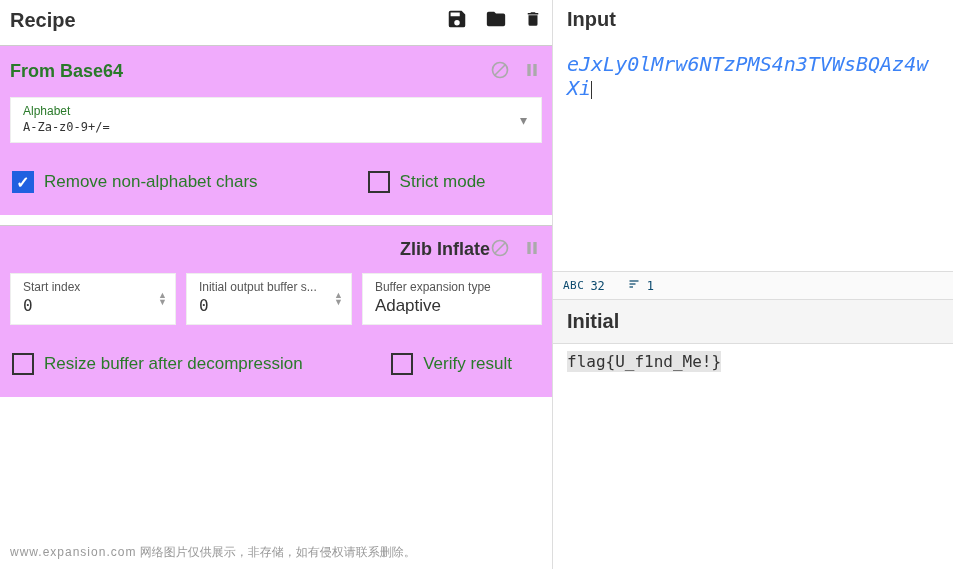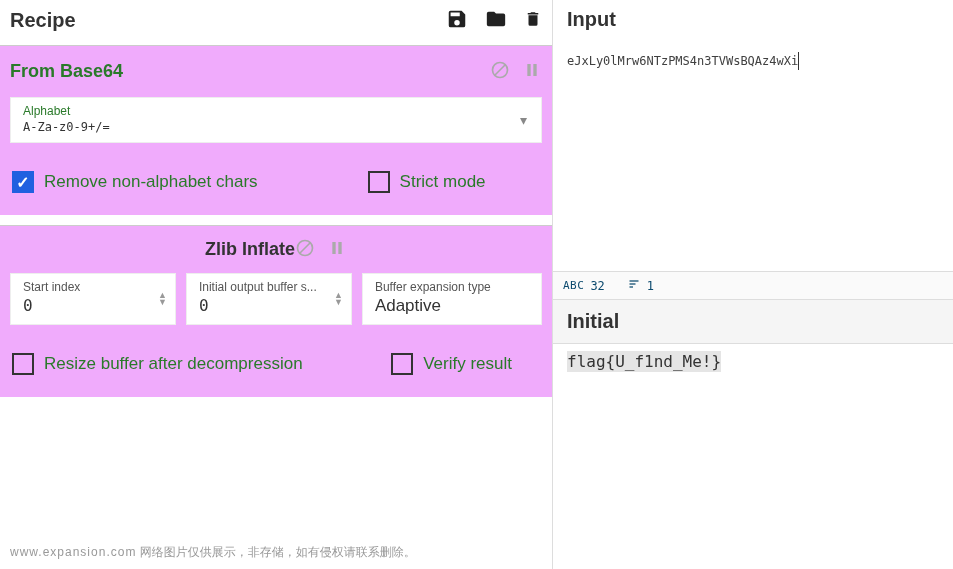--- a/index.html
+++ b/index.html
@@ -27,35 +27,35 @@
     .checkbox-row { display: flex; gap: 40px; padding: 18px 12px 22px 12px; }
     .second-row { justify-content: space-between; padding-right: 40px; }
     .checkbox-item { display: flex; align-items: center; gap: 10px; cursor: pointer; }
     .checkbox-box { width: 22px; height: 22px; border: 2px solid #333; display: flex; align-items: center; justify-content: center; flex-shrink: 0; }
     .checkbox-box.checked { background: #2060e0; border-color: #2060e0; }
     .checkbox-box.checked::after { content: "✓"; color: #fff; font-weight: bold; font-size: 16px; }
     .checkbox-label { font-size: 17px; color: #2a7a2a; }
     
     .spacer { height: 10px; background: #fff; }
     
-    .zlib-header { padding: 12px 12px 8px 10px; display: flex; align-items: center; justify-content: center; }
+    .zlib-header { padding: 12px 12px 8px 10px; display: flex; align-items: center; justify-content: flex-end; }
     .zlib-title { font-size: 18px; font-weight: 600; color: #333; }
     
     .num-row { display: flex; gap: 10px; padding: 4px 10px 10px 10px; }
     .num-field { background: #fff; flex: 1; padding: 6px 10px 8px 12px; position: relative; border: 1px solid #eee; overflow: hidden; }
     .num-label { font-size: 12px; color: #555; white-space: nowrap; overflow: hidden; text-overflow: ellipsis; }
     .num-value { font-family: "Consolas", monospace; font-size: 16px; color: #333; margin-top: 2px; }
     .spinner { position: absolute; right: 8px; top: 50%; transform: translateY(-50%); display: flex; flex-direction: column; color: #999; font-size: 9px; line-height: 7px; }
     
     .wider { flex: 1.1; }
     
     .right-header { padding: 8px 14px 10px 14px; border-bottom: 1px solid transparent; }
     .right-title { font-size: 20px; font-weight: 600; color: #333; }
     
-    .input-area { flex: 1; padding: 10px 14px; font-family: "Consolas", monospace; font-size: 12px; color: #404040; word-break: break-all; position: relative; }
+    .input-area { flex: 1; padding: 10px 14px; font-family: "Consolas", monospace; font-size: 20px; color: #3b82f6; word-break: break-all; position: relative; font-style: italic; }
     .text-cursor { display: inline-block; width: 1px; height: 18px; background: #333; vertical-align: middle; }
     
     .status-bar { border-top: 1px solid #ddd; border-bottom: 1px solid #ddd; padding: 6px 10px; display: flex; gap: 22px; align-items: center; font-family: "Consolas", monospace; font-size: 12px; color: #0c4a6e; background: #fafafa; }
     .status-item { display: flex; align-items: center; gap: 6px; }
     .status-label { font-variant: small-caps; font-size: 11px; letter-spacing: 0.5px; }
     
     .output-header { padding: 10px 14px 10px 14px; background: #f5f5f5; border-bottom: 1px solid #ddd; }
     .output-area { flex: 1; padding: 8px 14px; font-family: "Consolas", monospace; font-size: 16px; }
     .highlight { background: #e5e5e5; display: inline; padding: 1px 0; }
     

